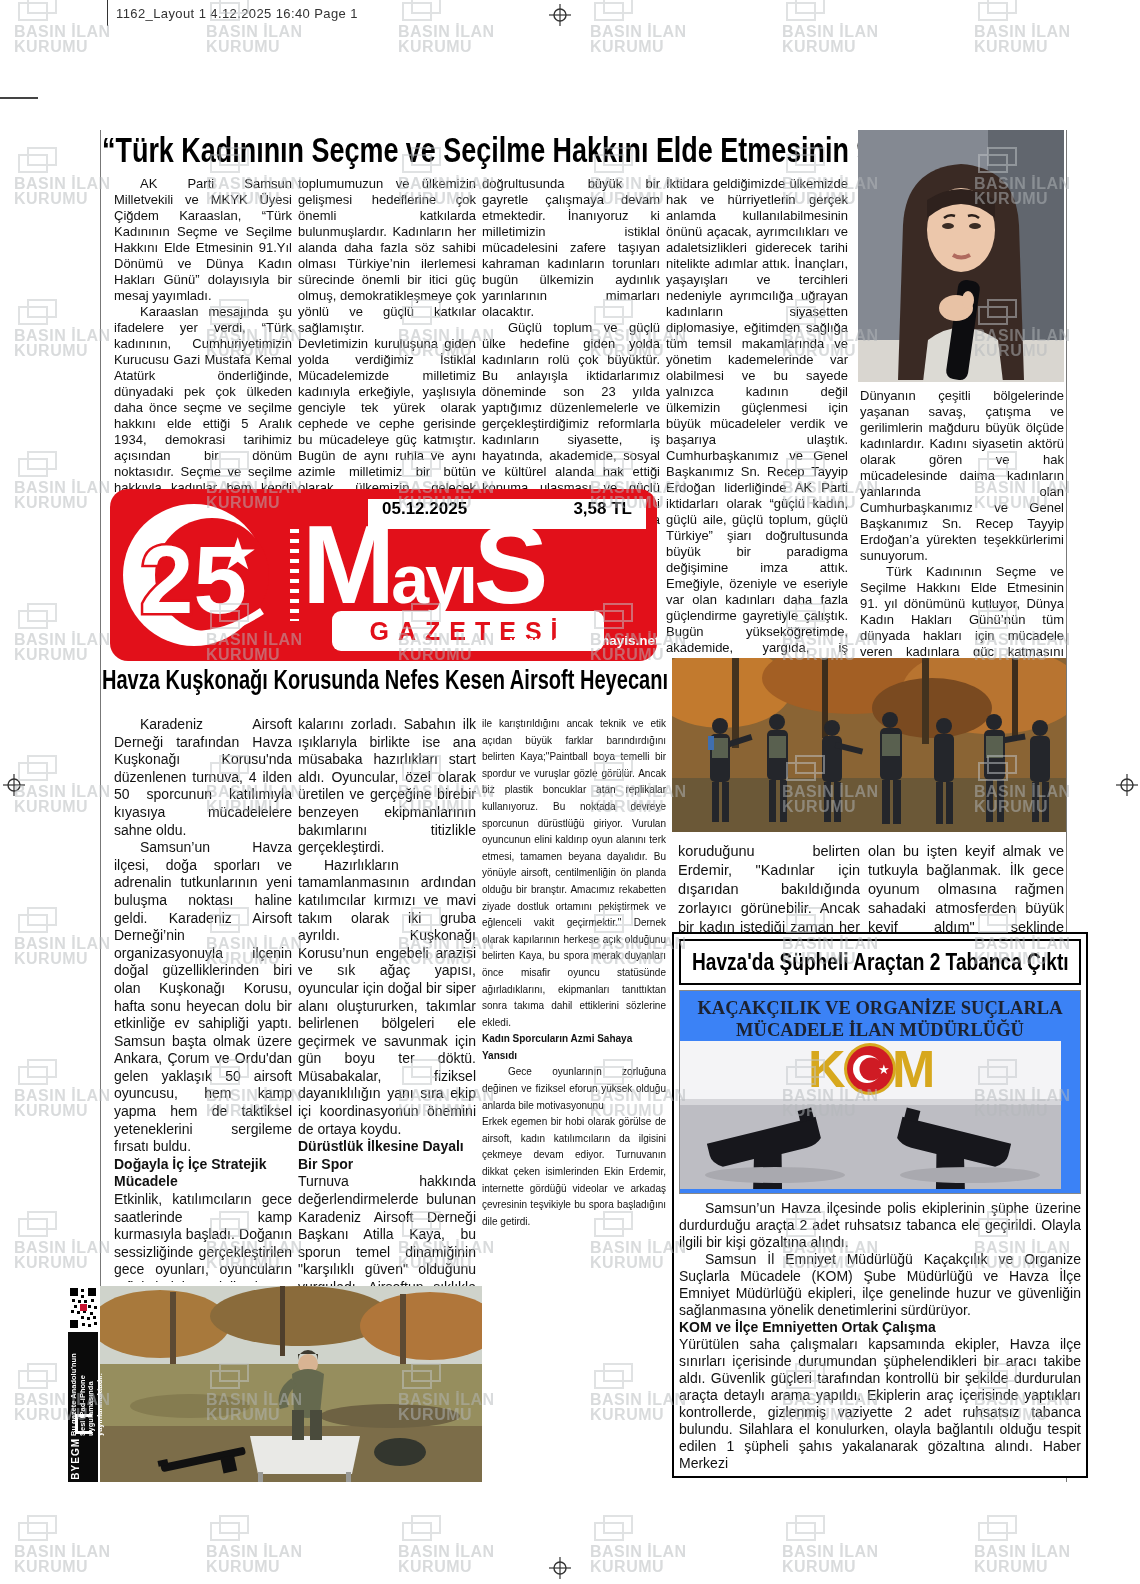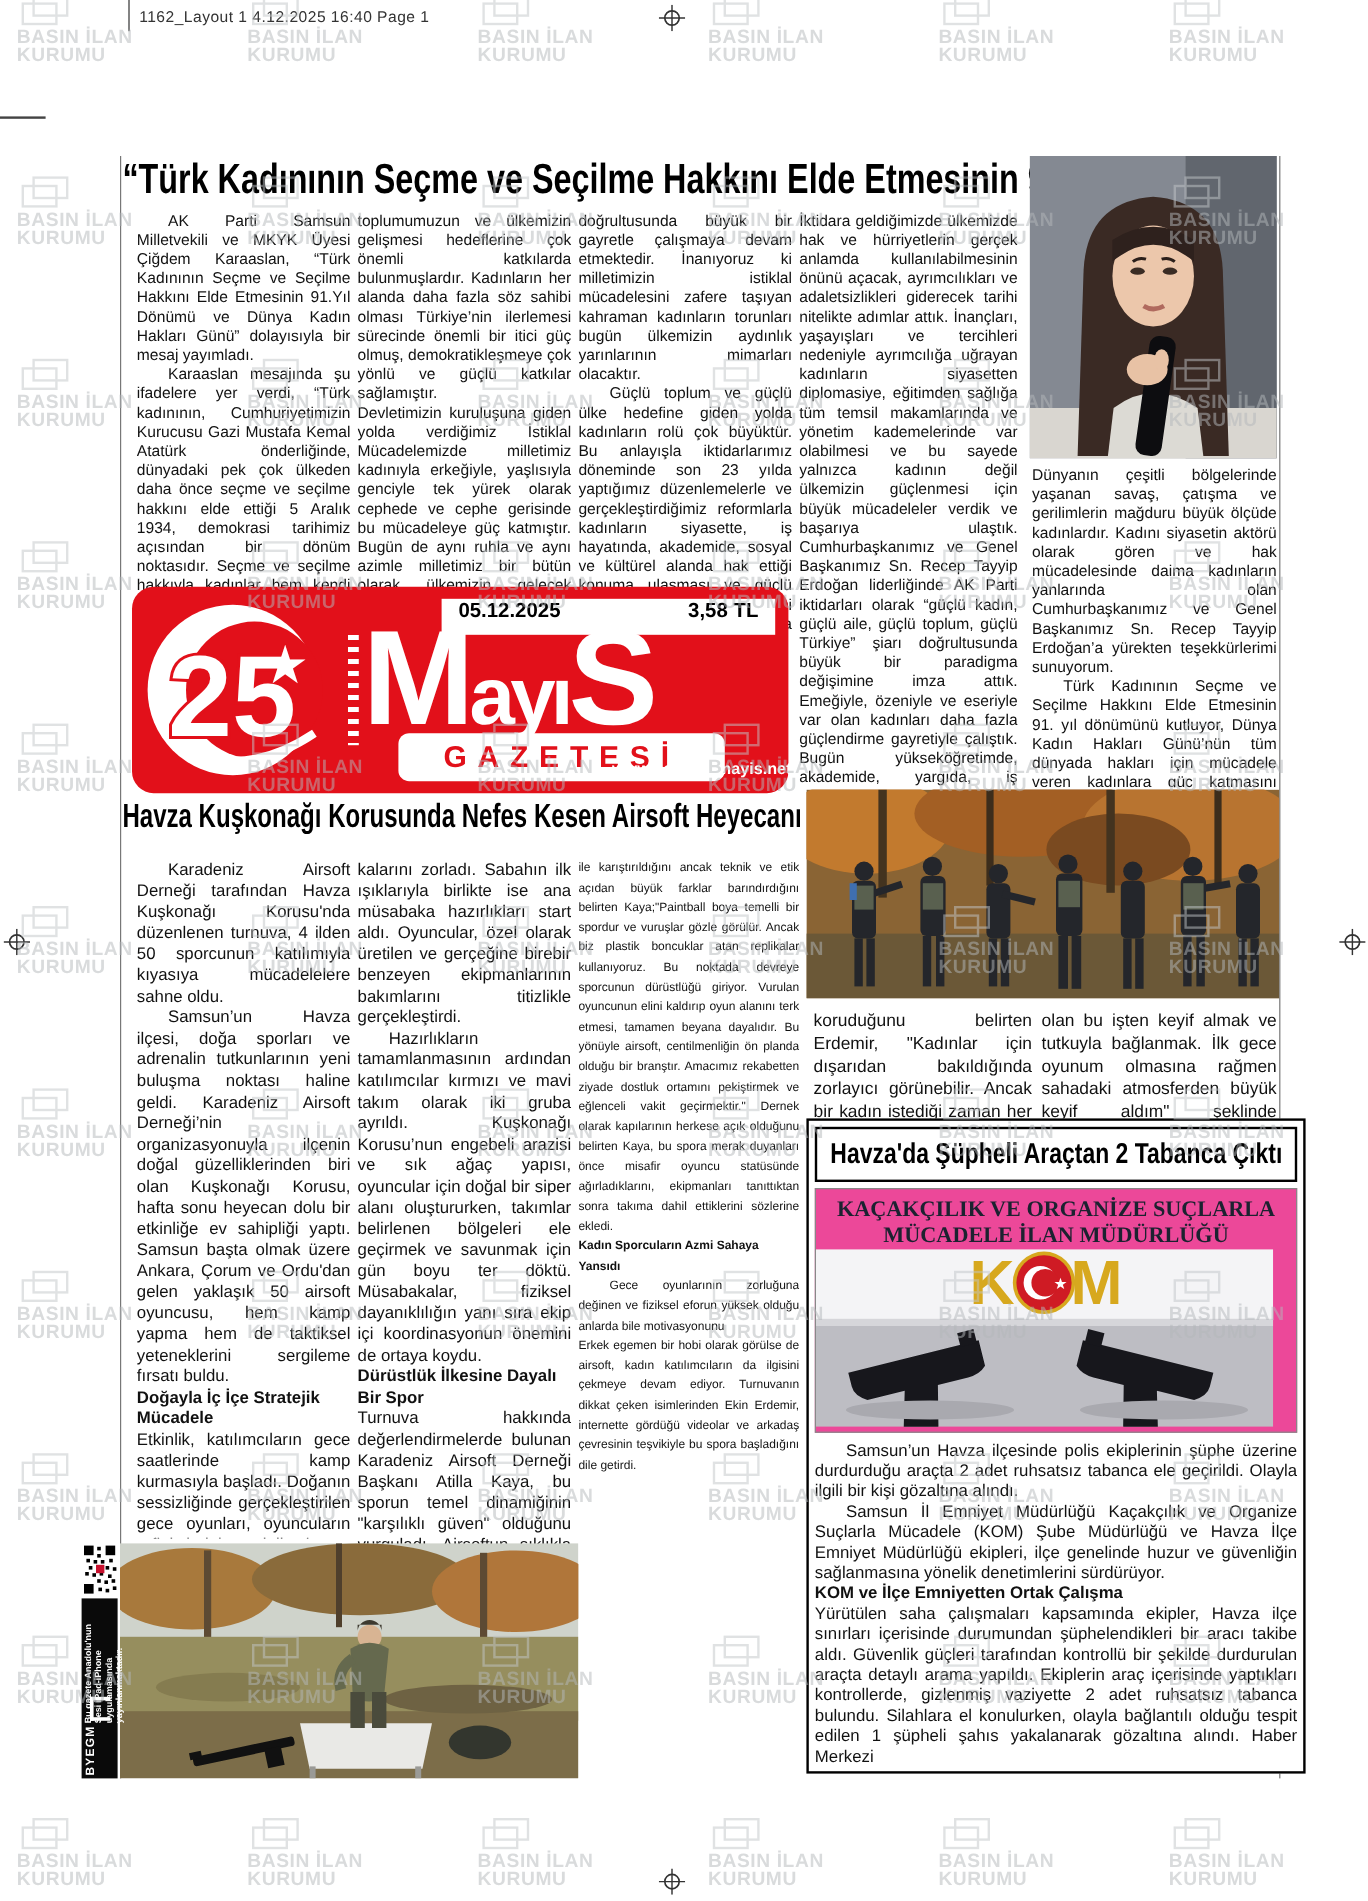--- a/index.html
+++ b/index.html
@@ -49,21 +49,21 @@
   .gazetesi-box{position:absolute;left:222px;top:122px;width:272px;height:40px;background:#fff;border-radius:9px;
                 display:flex;align-items:center;justify-content:center;}
   .gazetesi-box span{color:#e2101a;font-weight:800;font-size:25px;letter-spacing:9px;}
   .site{position:absolute;left:400px;top:144px;width:146px;color:#fff;font-weight:bold;font-size:13.5px;}
   
   .photo{z-index:1;}
   
   .art3-box{left:672px;top:932px;width:416px;height:546px;border:2px solid #000;box-sizing:border-box;
             padding:5px;z-index:2;background:#fff;}
   .art3-head{border:2px solid #000;height:42px;display:flex;align-items:center;justify-content:center;overflow:visible;}
-  .art3-photo{margin-top:5px;border:1px solid #888;height:202px;position:relative;overflow:hidden;background:#ec4899;}
+  .art3-photo{margin-top:5px;border:1px solid #888;height:202px;position:relative;overflow:hidden;background:#3b82f6;}
   .kom-caption{text-align:center;font-family:"Liberation Serif",serif;font-weight:bold;color:#1c2230;
                font-size:18.5px;line-height:22px;padding-top:6px;}
   .art3-text{margin-top:6px;font-size:14px;line-height:17px;text-align:justify;overflow:hidden;height:278px;}
   
   .strip{left:68px;top:1286px;width:30px;height:196px;z-index:2;}
   .strip .qr{position:absolute;left:0;top:0;}
   .strip .bar{position:absolute;left:0;top:46px;width:30px;height:150px;background:#0a0a0a;}
   .strip .bar-text{position:absolute;left:2px;top:4px;width:26px;height:100px;color:#fff;
                    writing-mode:vertical-rl;transform:rotate(180deg);font-size:7.5px;line-height:8.5px;font-weight:bold;}
   .strip .byegm{position:absolute;left:2px;bottom:2px;color:#fff;writing-mode:vertical-rl;transform:rotate(180deg);

